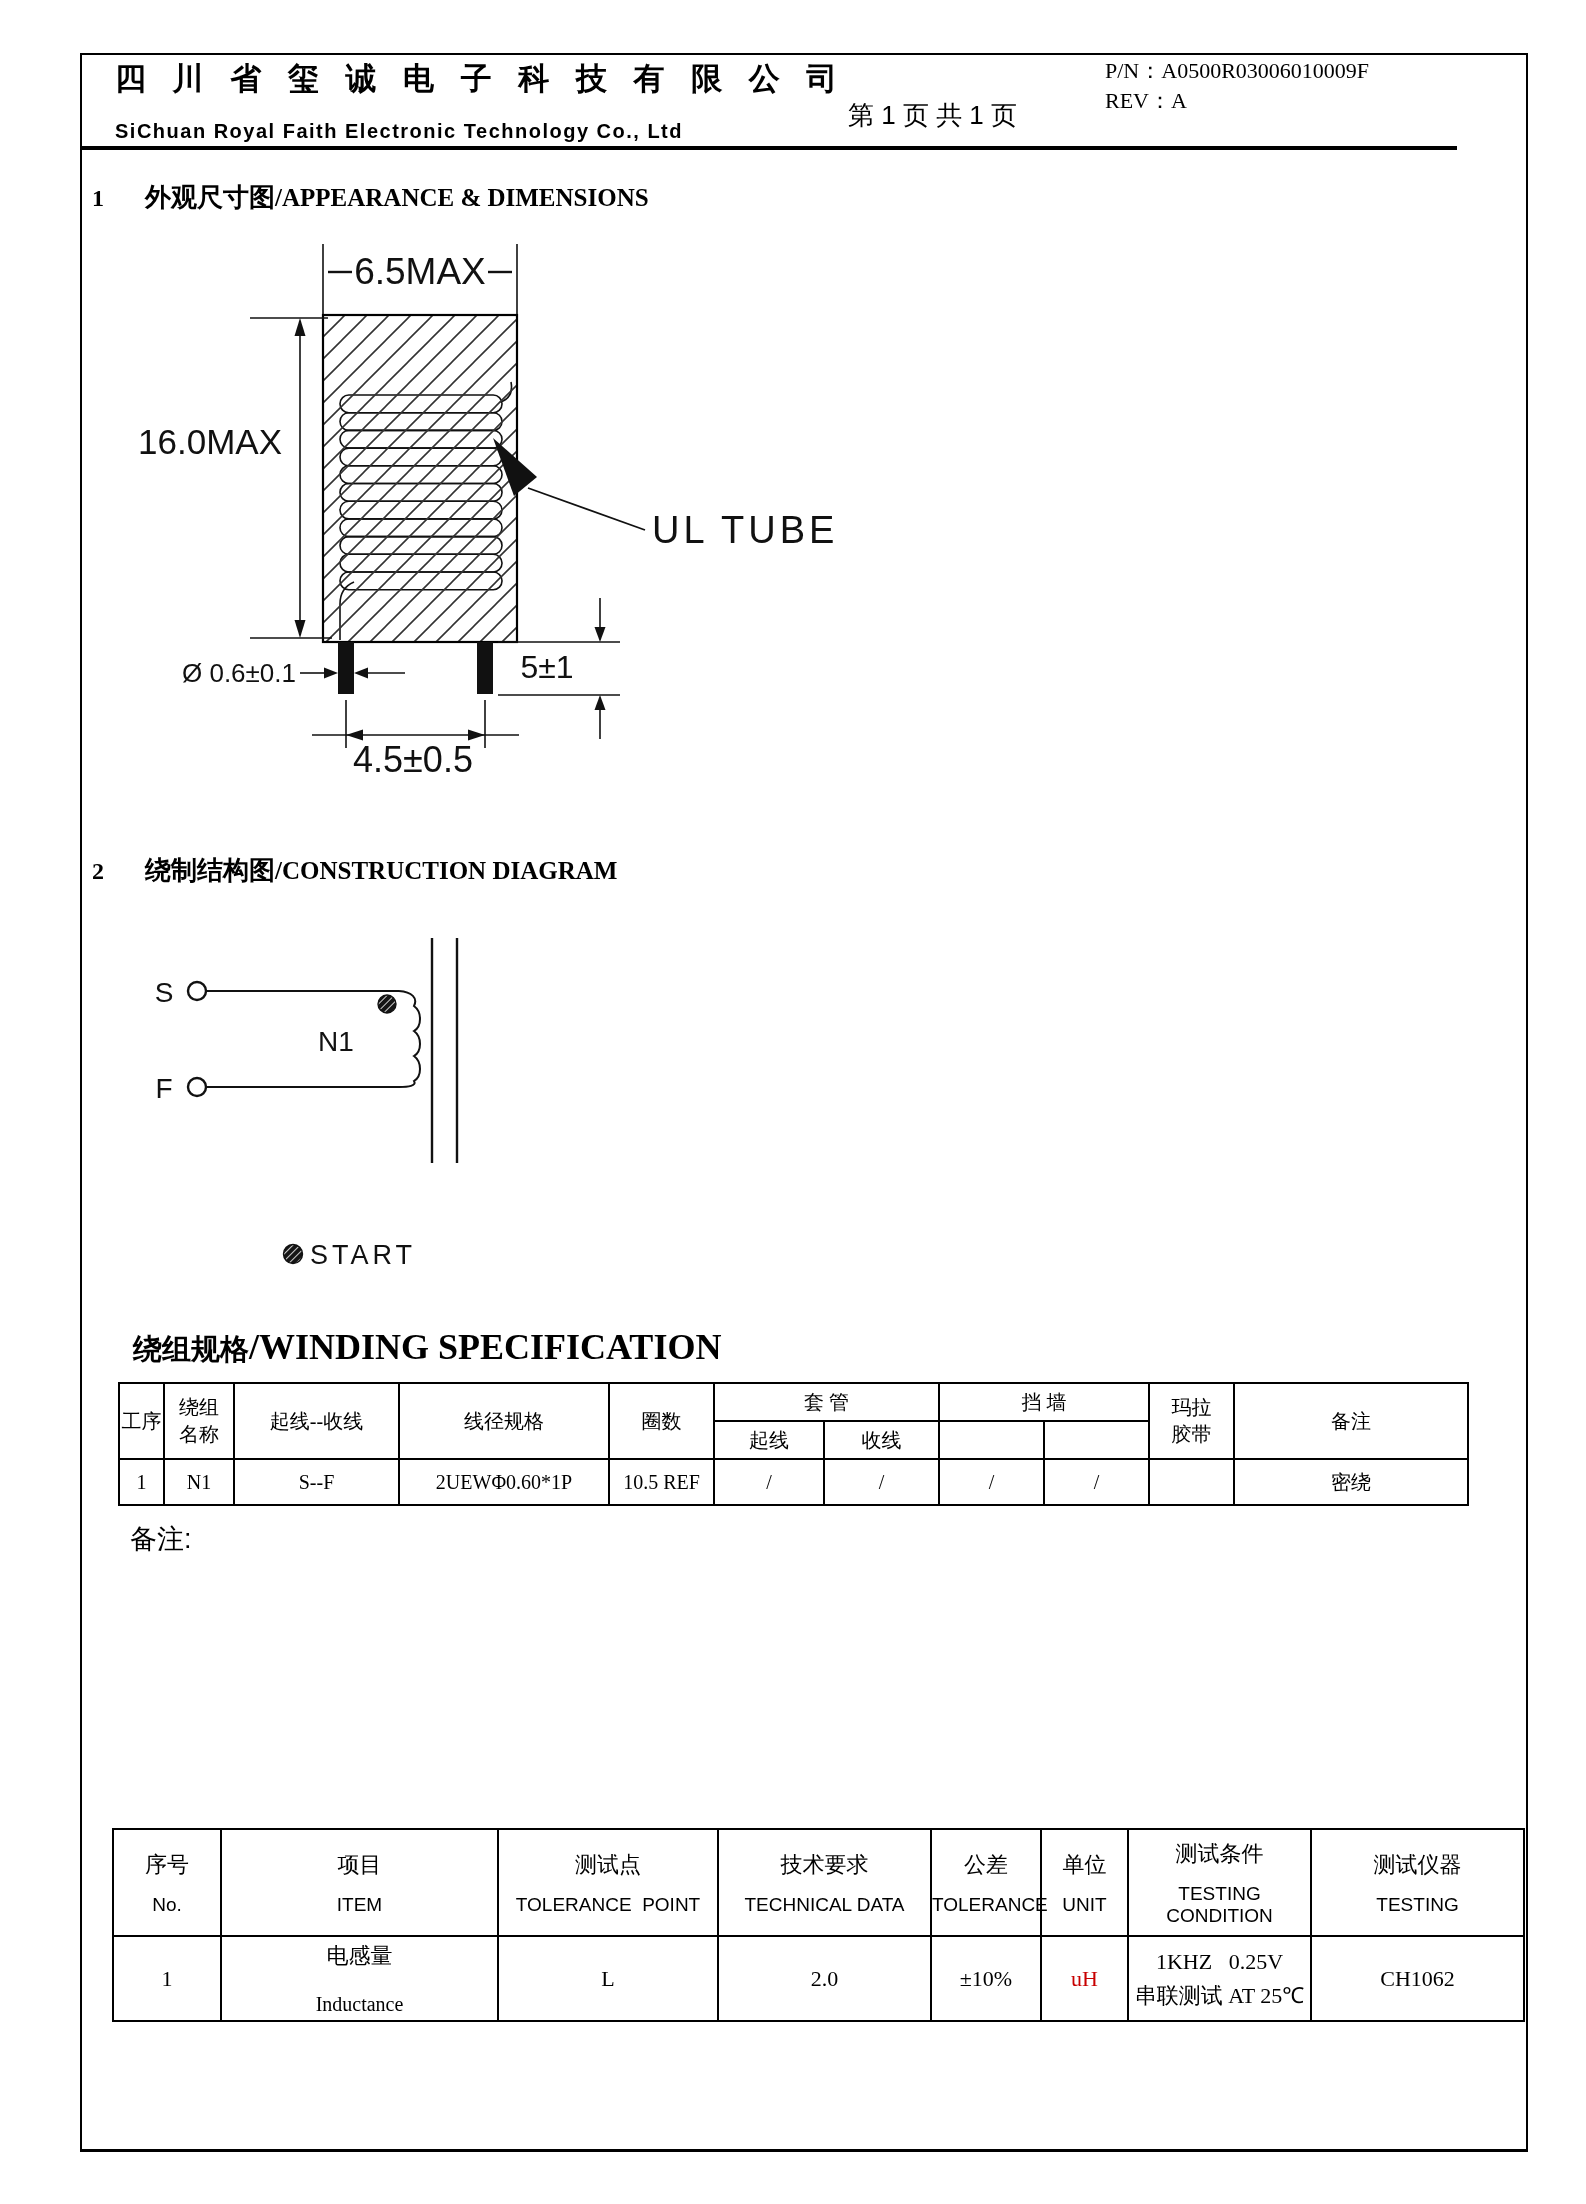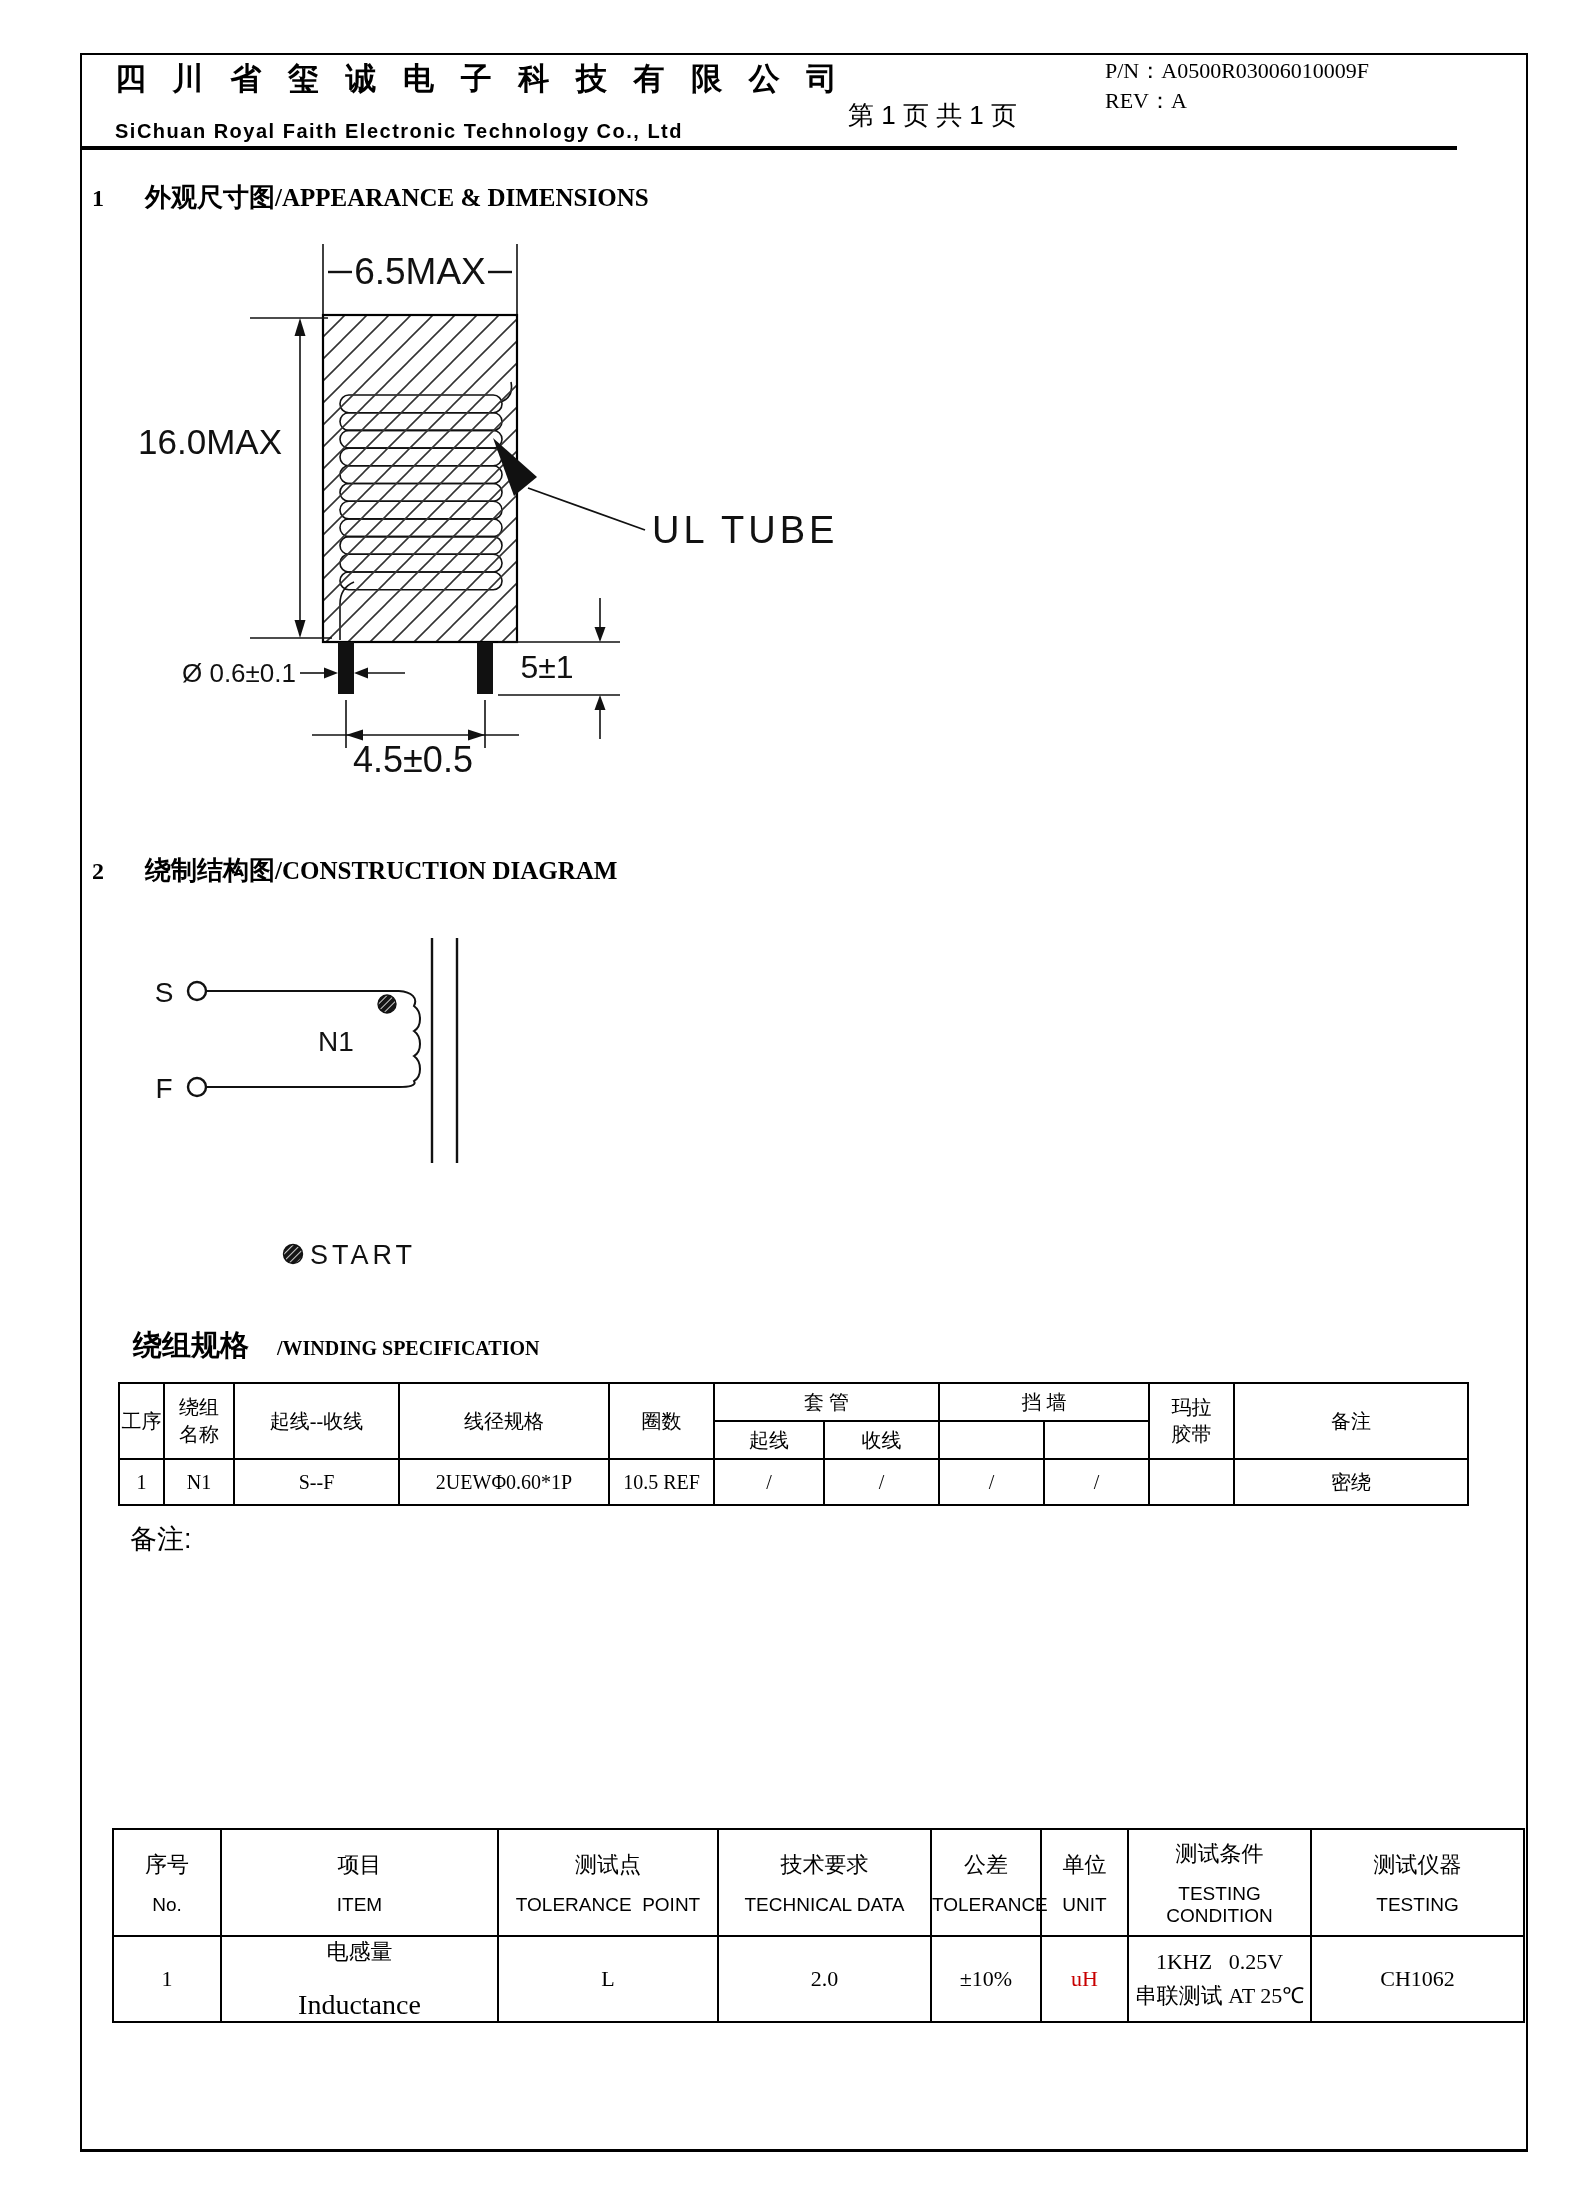--- a/index.html
+++ b/index.html
@@ -17,37 +17,37 @@
   .company-en{left:115px;top:120px;font-size:20px;font-weight:bold;letter-spacing:1.5px;white-space:nowrap;}
   .page-info{left:848px;top:98px;font-size:26px;white-space:nowrap;}
   .pn-block{left:1105px;top:56px;font-size:22px;line-height:30px;font-family:"Liberation Serif",serif;white-space:nowrap;}
 
   .sec-title{display:flex;align-items:baseline;white-space:nowrap;}
   .sec-num{font-family:"Liberation Serif",serif;font-weight:bold;font-size:24px;width:53px;}
   .sec-cn{font-size:26px;font-weight:bold;}
   .sec-en{font-family:"Liberation Serif",serif;font-weight:bold;font-size:25px;}
 
   .wtitle-cn{font-size:29px;font-weight:bold;}
-  .wtitle-en{font-family:"Liberation Serif",serif;font-weight:bold;font-size:20px;margin-left:28px;}
+  .wtitle-en{font-family:"Liberation Serif",serif;font-weight:bold;font-size:36px;}
   .etitle-cn{font-size:32px;font-weight:bold;}
   .etitle-en{font-family:"Liberation Serif",serif;font-weight:bold;font-size:31px;}
 
   table{border-collapse:collapse;table-layout:fixed;}
   td{border:2px solid #000;text-align:center;vertical-align:middle;padding:0;}
 
   .wtable{width:1349px;font-family:"Liberation Serif",serif;font-size:20px;}
   .wtable .hr1 td{height:36px;}
   .wtable .hr2 td{height:36px;}
   .wtable .dr td{height:44px;}
 
   .etable{width:1411px;}
   .etable .hr td{height:105px;font-size:22px;}
   .etable .hr .en{font-family:"Liberation Sans",sans-serif;font-size:19px;margin-top:14px;}
   .etable .dr td{height:83px;font-family:"Liberation Serif",serif;font-size:22px;}
-  .etable .dr .en{font-size:28px;margin-top:22px;}
+  .etable .dr .en{font-size:20px;margin-top:22px;}
   .cond{line-height:34px;}
 
   .notes-title{font-size:27px;}
   .note-item{font-size:26px;line-height:45px;white-space:nowrap;}
 
   svg text{font-family:"Liberation Sans",sans-serif;fill:#111;}
 </style>
 </head>
 <body>
 

